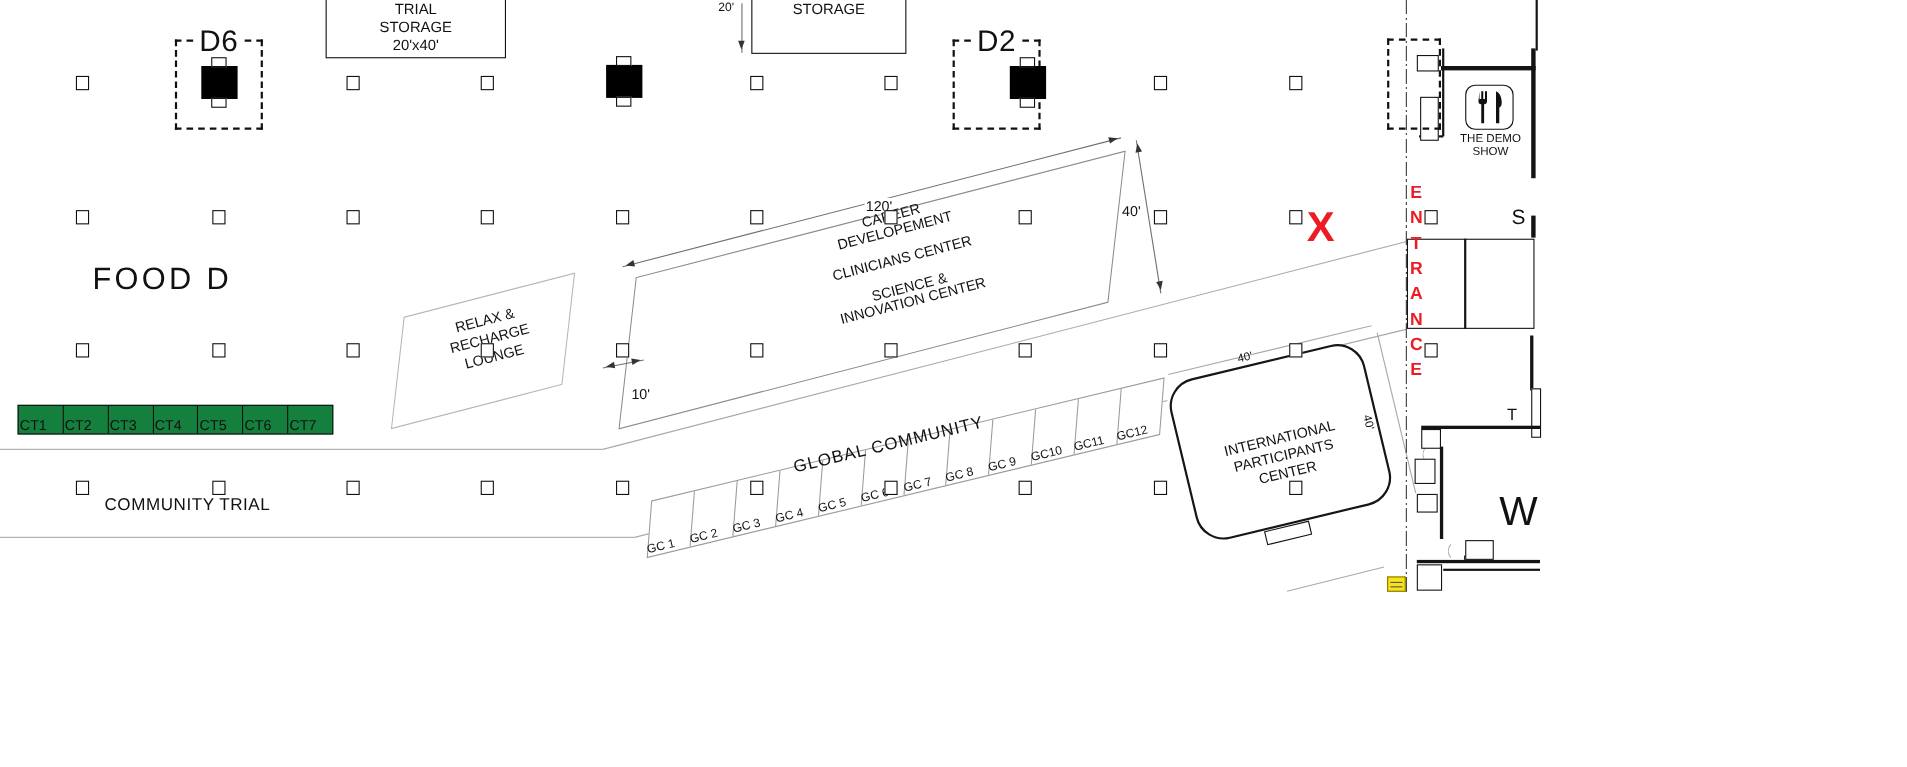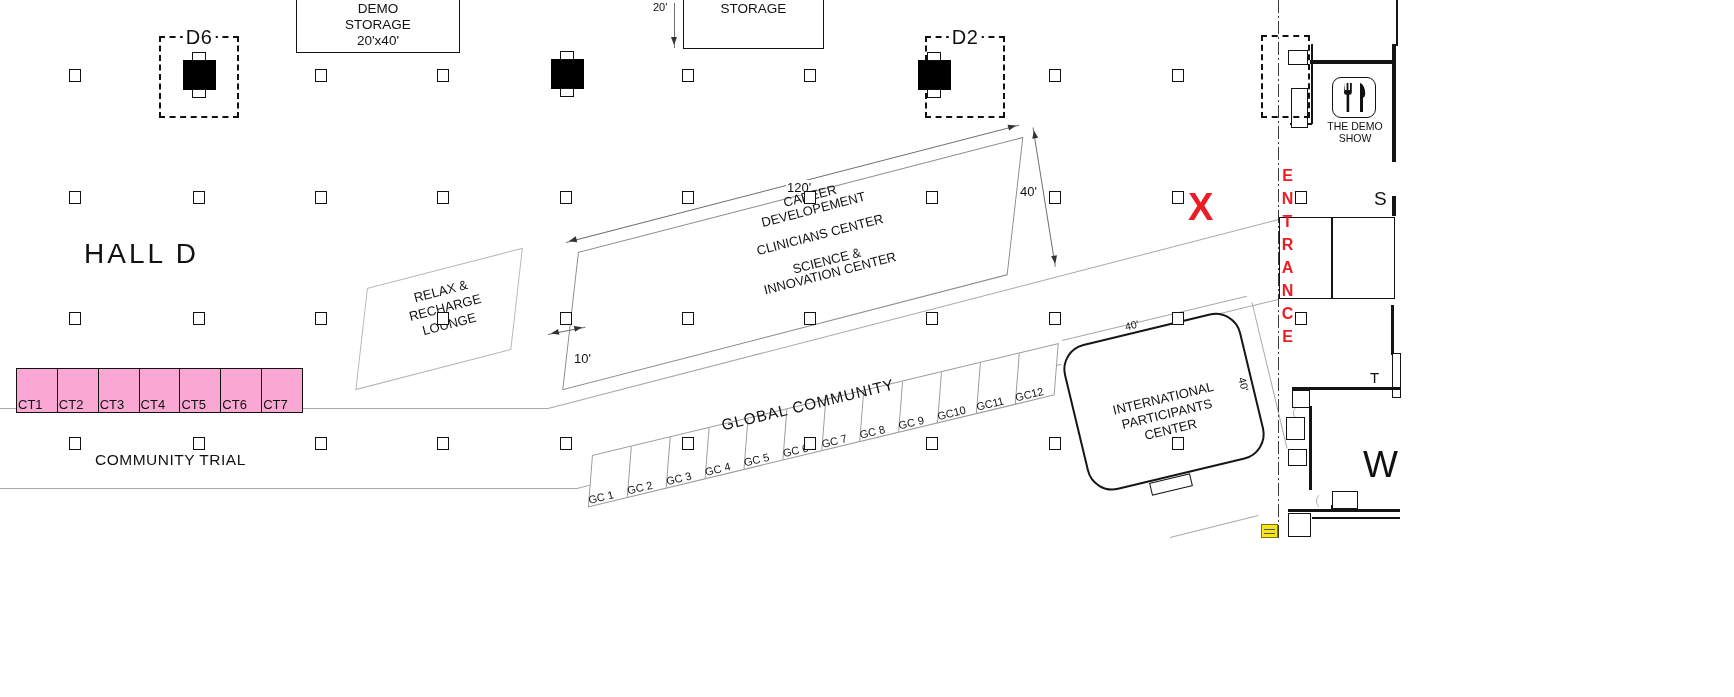--- a/index.html
+++ b/index.html
@@ -4,21 +4,21 @@
 <style>
   html,body{margin:0;padding:0;background:#fff;}
   #plan{position:relative;width:1734px;height:697px;background:#fff;overflow:hidden;
         font-family:"Liberation Sans", sans-serif;color:#111;}
   #plan *{box-sizing:border-box;}
   
   .col{position:absolute;width:12px;height:13px;border:1.5px solid #111;background:#fff;z-index:6;}
   
   .dbox{position:absolute;width:80px;height:82px;border:2.5px dashed #111;z-index:5;}
   .dlabel{position:absolute;left:50%;top:-12px;transform:translateX(-50%);background:#fff;
-          padding:0 3px;font-size:20px;line-height:22px;letter-spacing:.5px;}
+          padding:0 3px;font-size:27px;line-height:22px;letter-spacing:.5px;}
   .blksq{position:absolute;width:33px;height:30px;background:#000;z-index:5;}
   .conn{position:absolute;width:14px;height:9px;border:1.3px solid #111;background:#fff;z-index:6;}
   
   .box{position:absolute;border:1.6px solid #111;background:#fff;}
   .ctext{display:flex;flex-direction:column;align-items:center;justify-content:flex-start;
          font-size:13.5px;line-height:16px;text-align:center;}
   
   .tl{position:absolute;height:1px;background:#a9a9a9;transform-origin:left center;z-index:1;}
   .dim{position:absolute;height:1px;background:#6f6f6f;transform-origin:left center;z-index:2;}
   .dim::before{content:"";position:absolute;left:0;top:-3px;border:3.5px solid transparent;border-right:8px solid #333;}
@@ -40,21 +40,21 @@
   #gcstrip{position:absolute;left:592px;top:455px;width:480px;height:50px;display:flex;
            border:1px solid #9a9a9a;background:#fff;transform:rotate(-13.5deg) skewX(-18deg);
            transform-origin:top left;z-index:2;}
   #gcstrip .gc{flex:1 1 0;border-right:1px solid #9a9a9a;position:relative;}
   #gcstrip .gc:last-child{border-right:none;}
   #gcstrip .gc span{position:absolute;left:1px;bottom:0;font-size:11px;white-space:nowrap;
                     transform:skewX(18deg);transform-origin:bottom left;}
   #gctitle{position:absolute;left:688px;top:396px;width:240px;text-align:center;
            transform:rotate(-13.5deg);font-size:15.5px;letter-spacing:1px;z-index:3;}
   
-  .cttab{position:absolute;left:16px;width:287px;height:45px;display:flex;border:1.6px solid #111;background:#f9a8d4;z-index:2;}
+  .cttab{position:absolute;left:16px;width:287px;height:27px;display:flex;border:1.6px solid #111;background:#15803d;z-index:2;}
   .cttab .ct{flex:1 1 0;border-right:1.6px solid #111;display:flex;align-items:flex-end;}
   .cttab .ct:last-child{border-right:none;}
   .cttab .ct span{font-size:13px;line-height:14px;padding-left:1px;white-space:nowrap;}
   
   #ipc{position:absolute;left:1058px;top:350px;width:182px;height:150px;border:2px solid #161616;
        border-radius:26px;background:#fff;transform:rotate(-13.5deg);transform-origin:top left;
        display:flex;flex-direction:column;align-items:center;justify-content:center;padding-top:26px;
        font-size:13px;line-height:16px;text-align:center;z-index:2;}
   #ipc-stage{position:absolute;left:1150px;top:478px;width:42px;height:13px;border:1.4px solid #111;
              background:#fff;transform:rotate(-13.5deg);z-index:3;}
@@ -83,24 +83,24 @@
 
 <div id="plan">
 
   <div class="tl" style="left:0;top:408px;width:548px;"></div>
   <div class="tl" style="left:548px;top:408px;width:755px;transform:rotate(-14.5deg);"></div>
   <div class="tl" style="left:0;top:488px;width:577px;"></div>
   <div class="tl" style="left:577px;top:488px;width:500px;transform:rotate(-14.4deg);"></div>
   <div class="tl" style="left:1150px;top:330px;width:132px;transform:rotate(-13.6deg);"></div>
   <div class="tl" style="left:1170px;top:537px;width:91px;transform:rotate(-14deg);"></div>
 
-  <div class="lbl" style="left:84px;top:238px;font-size:28px;letter-spacing:3px;">HALL D</div>
+  <div class="lbl" style="left:84px;top:238px;font-size:28px;letter-spacing:3px;">FOOD D</div>
 
   <div class="box ctext" style="left:296px;top:-12px;width:164px;height:65px;padding-top:12px;">
-    <span>DEMO</span>
+    <span>TRIAL</span>
     <span>STORAGE</span>
     <span>20'x40'</span>
   </div>
 
   <div class="box ctext" style="left:683px;top:-26px;width:141px;height:75px;padding-top:26px;">
     <span>STORAGE</span>
   </div>
   <div class="vdim" style="left:674px;top:3px;height:45px;"></div>
   <div class="dimtxt" style="left:652px;top:1px;font-size:11px;">20'</div>
 
@@ -108,21 +108,21 @@
     <span class="dlabel">D6</span>
   </div>
   <div class="conn" style="left:192px;top:52px;"></div>
   <div class="conn" style="left:192px;top:89px;"></div>
   <div class="blksq" style="left:183px;top:60px;"></div>
 
   <div class="conn" style="left:560px;top:51px;"></div>
   <div class="conn" style="left:560px;top:88px;"></div>
   <div class="blksq" style="left:551px;top:59px;"></div>
 
-  <div class="dbox" style="left:925px;top:36px;">
+  <div class="dbox" style="left:866px;top:36px;">
     <span class="dlabel">D2</span>
   </div>
   <div class="conn" style="left:927px;top:52px;"></div>
   <div class="conn" style="left:927px;top:89px;"></div>
   <div class="blksq" style="left:918px;top:60px;"></div>
 
   <div class="dbox" style="left:1261px;top:35px;width:49px;height:83px;"></div>
 
   <div class="col" style="left:69px;top:69px"></div>
   <div class="col" style="left:315px;top:69px"></div>

